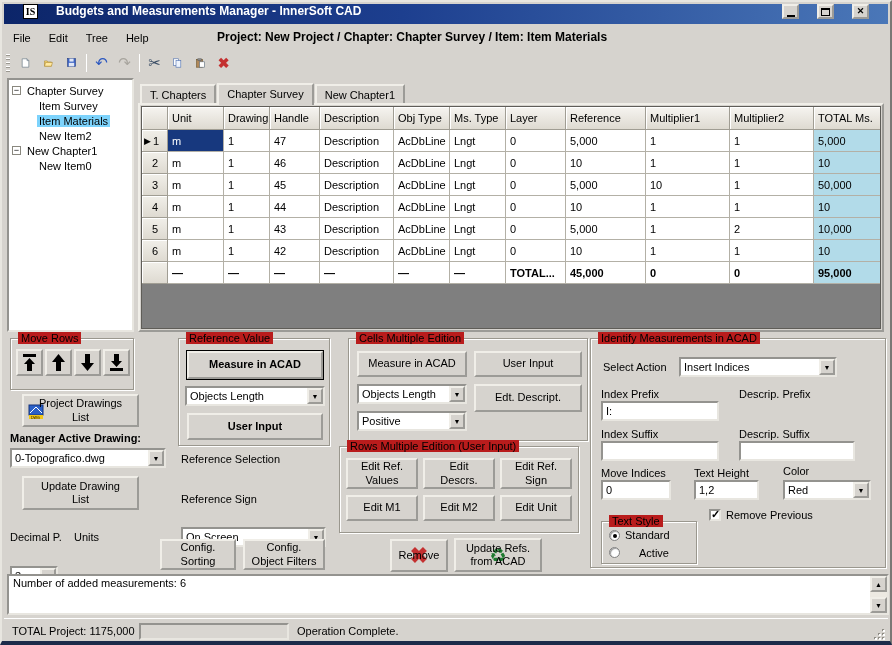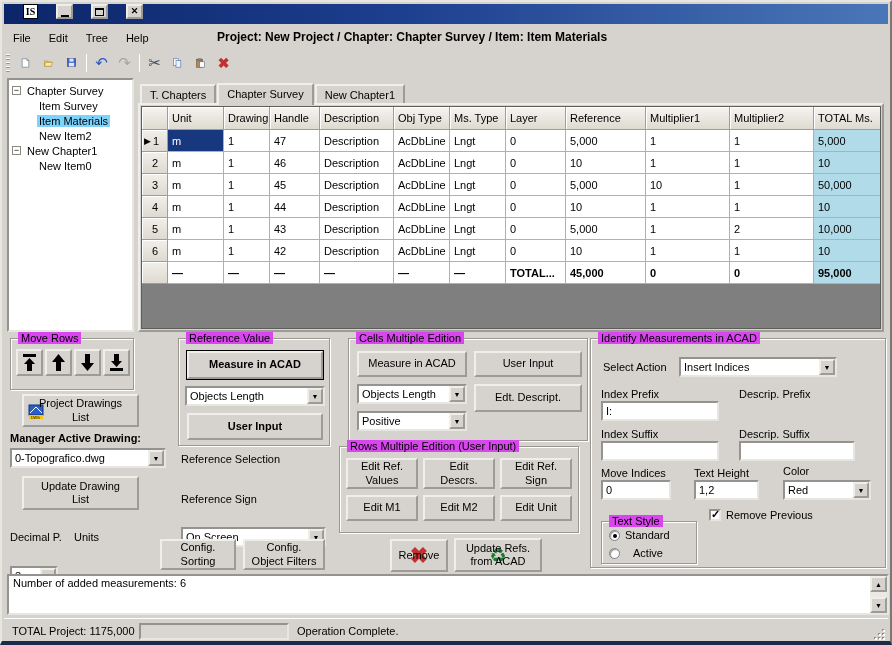--- a/index.html
+++ b/index.html
@@ -34,21 +34,21 @@
   .btn{background:#d6d3ce;border:2px outset #f0eee8;display:flex;align-items:center;justify-content:center;
     text-align:center;white-space:pre-line;line-height:1.2;padding:1px 2px;font-size:11px;color:#000;}
   .btn.default{outline:1px solid #000;}
   .bold{font-weight:bold;}
   .combo{position:relative;background:#fff;border:2px inset #e8e6e0;display:flex;align-items:center;height:20px;}
   .combo .ctext{flex:1;padding:0 3px;white-space:nowrap;overflow:hidden;}
   .combo .cbtn{width:16px;height:100%;background:#d6d3ce;border:2px outset #f0eee8;
     display:flex;align-items:center;justify-content:center;font-size:7px;}
   .lbl{position:absolute;white-space:nowrap;}
   .groupbox{position:absolute;border:1px solid #9a978e;box-shadow:inset 1px 1px 0 #fff,1px 1px 0 #fff;}
-  .gtitle{position:absolute;top:-7px;left:7px;background:#d946ef;padding:0 3px;white-space:nowrap;}
+  .gtitle{position:absolute;top:-7px;left:7px;background:#b91c1c;padding:0 3px;white-space:nowrap;}
   input.tbox{position:absolute;background:#fff;border:2px inset #e8e6e0;font-size:11px;padding:1px 3px;outline:none;}
   
   #treepanel{position:absolute;left:5px;top:76px;width:127px;height:254px;background:#fff;border:2px inset #e8e6e0;padding:3px 0;}
   .tnode{display:flex;align-items:center;height:15px;white-space:nowrap;}
   .texp{width:9px;height:9px;border:1px solid #8a887f;background:#fff;display:flex;align-items:center;justify-content:center;
     font-size:9px;line-height:7px;margin:0 4px 0 3px;flex:none;}
   .tlabel{padding:0 2px;}
   .tsel{background:#7dd3fc;}
   .tchild{margin-left:28px;}
   
@@ -90,20 +90,21 @@
   .gicon{position:absolute;font-size:19px;color:#1d7a2f;line-height:1;}
   .btn span.ltext{position:relative;z-index:2;}
 </style>
 </head>
 <body>
 
 <div id="window">
 
   <div id="titlebar">
     <div class="appicon">IS</div>
+    <div class="ttl">Budgets and Measurements Manager - InnerSoft CAD</div>
     <button class="tbtn">
         <span class="glyph-min"></span>
       </button>
     <button class="tbtn">
         <span class="glyph-max"></span>
       </button>
     <button class="tbtn">
         <span>✕</span>
       </button>
   </div>
@@ -457,21 +458,21 @@
     <div style="position:absolute;left:118px;top:170px;display:flex;align-items:center;gap:5px">
       <span class="cb" data-checked="true"></span>
       <span>Remove Previous</span>
     </div>
     <div class="groupbox" style="left:10px;top:182px;width:96px;height:43px">
       <span class="gtitle">Text Style</span>
       <div style="position:absolute;left:7px;top:7px;display:flex;align-items:center;gap:5px">
         <span class="radio" data-checked="true"></span>
         <span>Standard</span>
       </div>
-      <div style="position:absolute;left:7px;top:25px;display:flex;align-items:center;gap:13px">
+      <div style="position:absolute;left:7px;top:25px;display:flex;align-items:flex-start;gap:19px">
         <span class="radio" data-checked="false"></span>
         <span>Active</span>
       </div>
     </div>
   </div>
 
   <div id="logbox">
     <div class="logline">Number of added measurements: 6</div>
     <div class="vsb">
       <button class="sbtn" style="top:0">▲</button>

